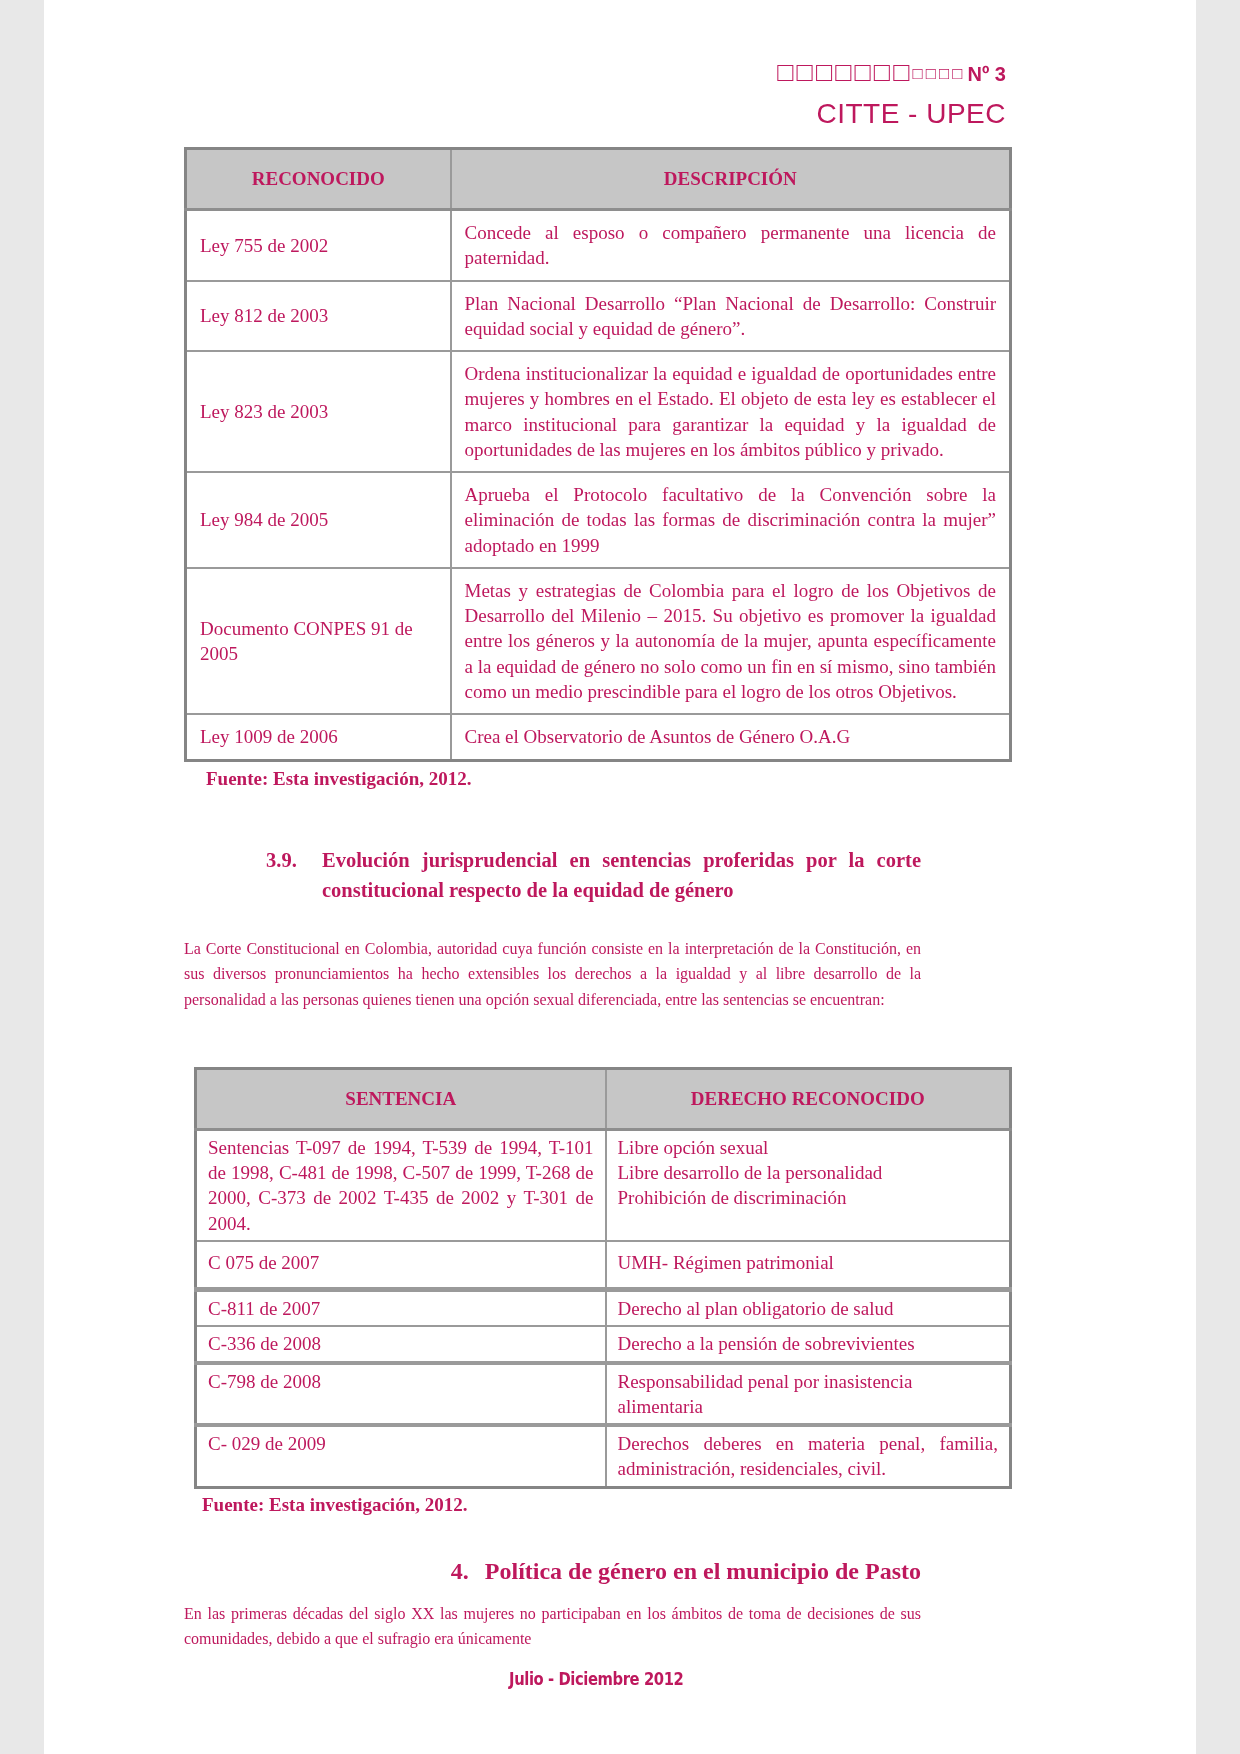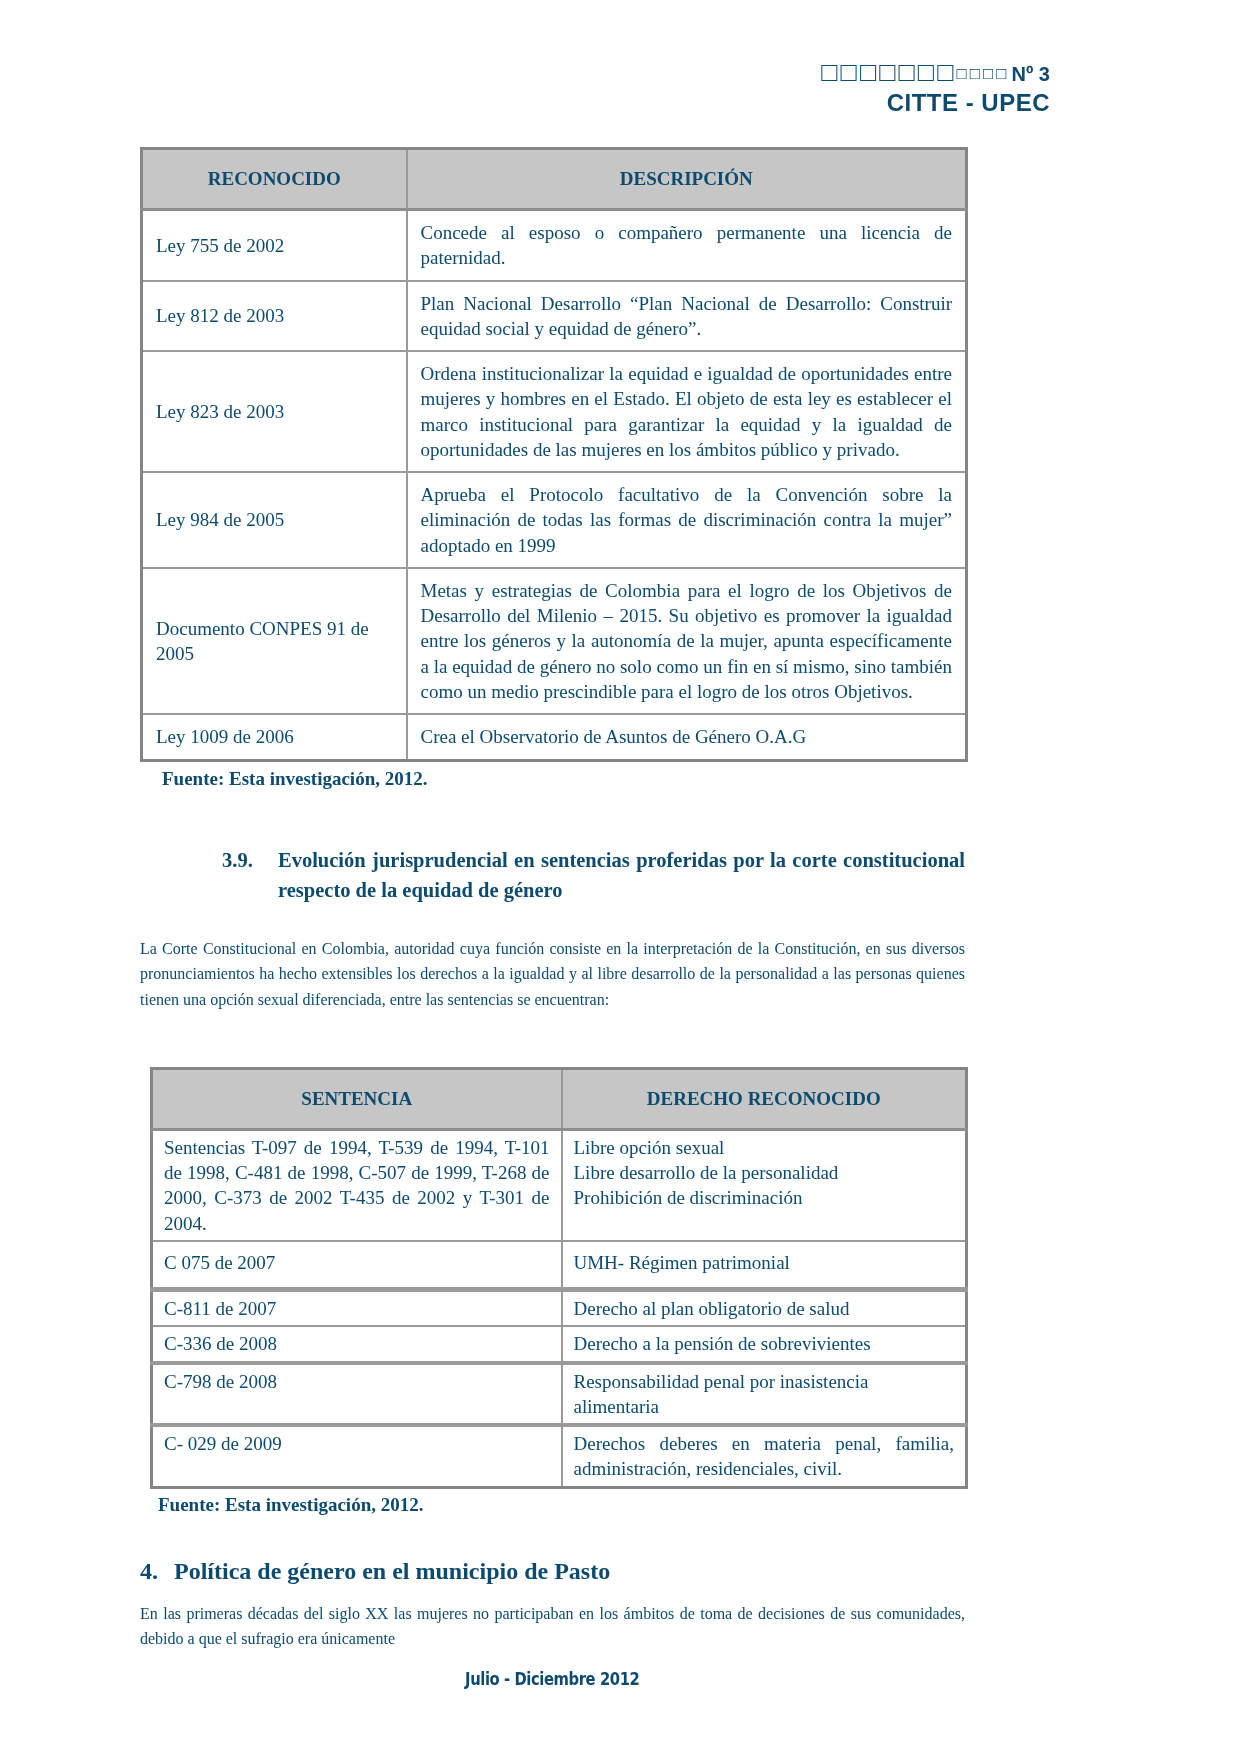--- a/index.html
+++ b/index.html
@@ -1,39 +1,39 @@
 <!DOCTYPE html>
 <html lang="es"><head>
 <meta charset="utf-8">
 <style>
   html,body{margin:0;padding:0;background:#e8e8e8;}
   .page{
     position:relative;
-    width:1240px;height:1754px;
+    width:1152px;height:1754px;
     margin:0 auto;
     background:#ffffff;
     font-family:"Liberation Serif", serif;
-    color:#0c4a6e;
+    color:#be185d;
     overflow:hidden;
     box-sizing:border-box;
     padding:0 275px 0 140px;
   }
   
   .doc-header{
     position:absolute;
     top:58px; right:190px;
     text-align:right;
     font-family:"Liberation Sans", sans-serif;
     line-height:1.1;
   }
   .tofu-row{white-space:nowrap;}
   .tofu-large{font-size:27px;letter-spacing:3px;font-weight:400;}
   .tofu-small{font-size:17px;letter-spacing:3px;font-weight:400;vertical-align:2px;}
   .issue-no{font-size:20px;font-weight:700;margin-left:2px;}
-  .org-line{font-size:24px;font-weight:700;margin-top:2px;letter-spacing:0.5px;}
+  .org-line{font-size:28px;font-weight:400;margin-top:11px;letter-spacing:0.5px;}
 
   
   table.doc-table{
     border-collapse:collapse;
     table-layout:fixed;
     font-size:19px;
     line-height:1.33;
   }
   table.t1{width:825px;margin-top:147px;}
   table.t2{width:815px;margin-left:10px;margin-top:55px;}
@@ -86,21 +86,21 @@
   .body-par{
     margin:30px 0 0 0;
     font-size:16px;
     line-height:1.58;
     text-align:justify;
   }
 
   
   .h4{
     margin:42px 0 0 0;
-    text-align:left;
+    text-align:right;
     font-weight:700;
     font-size:24px;
   }
   .h4 .hnum4{margin-right:16px;}
   .body-par.p4{margin-top:16px;}
 
   
   .page-footer{
     position:absolute;
     top:1668px;left:140px;width:825px;

